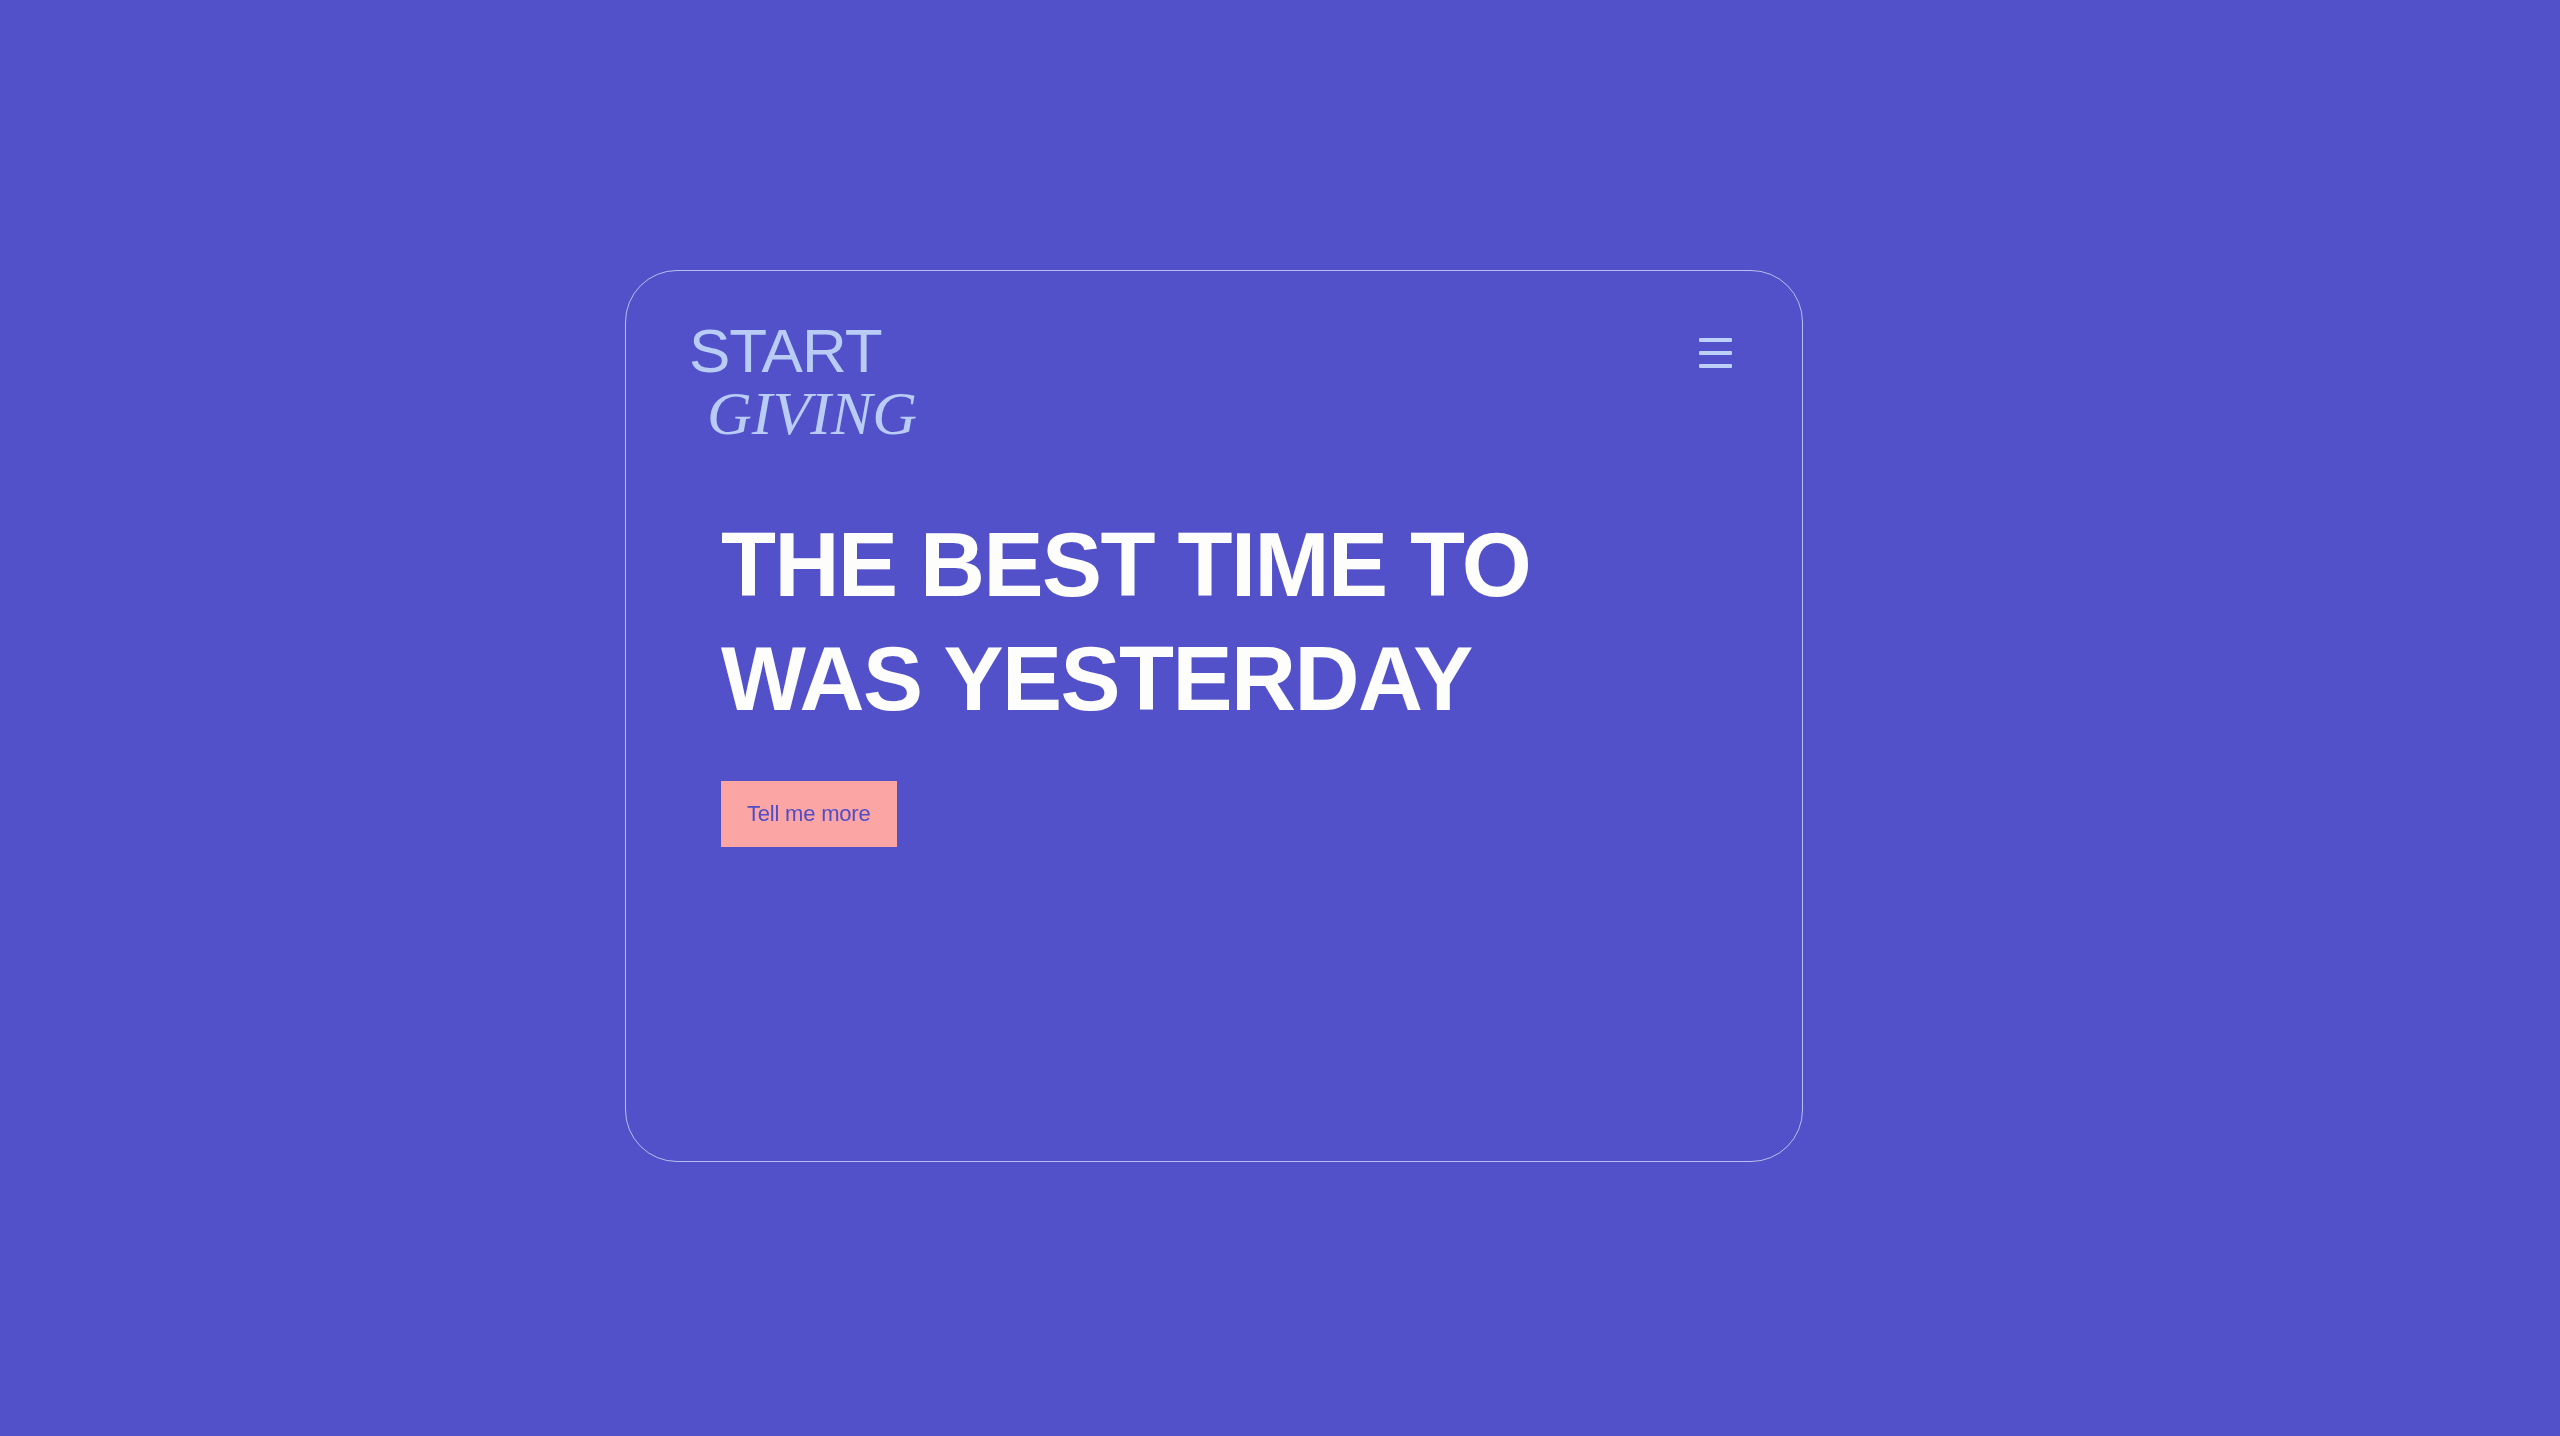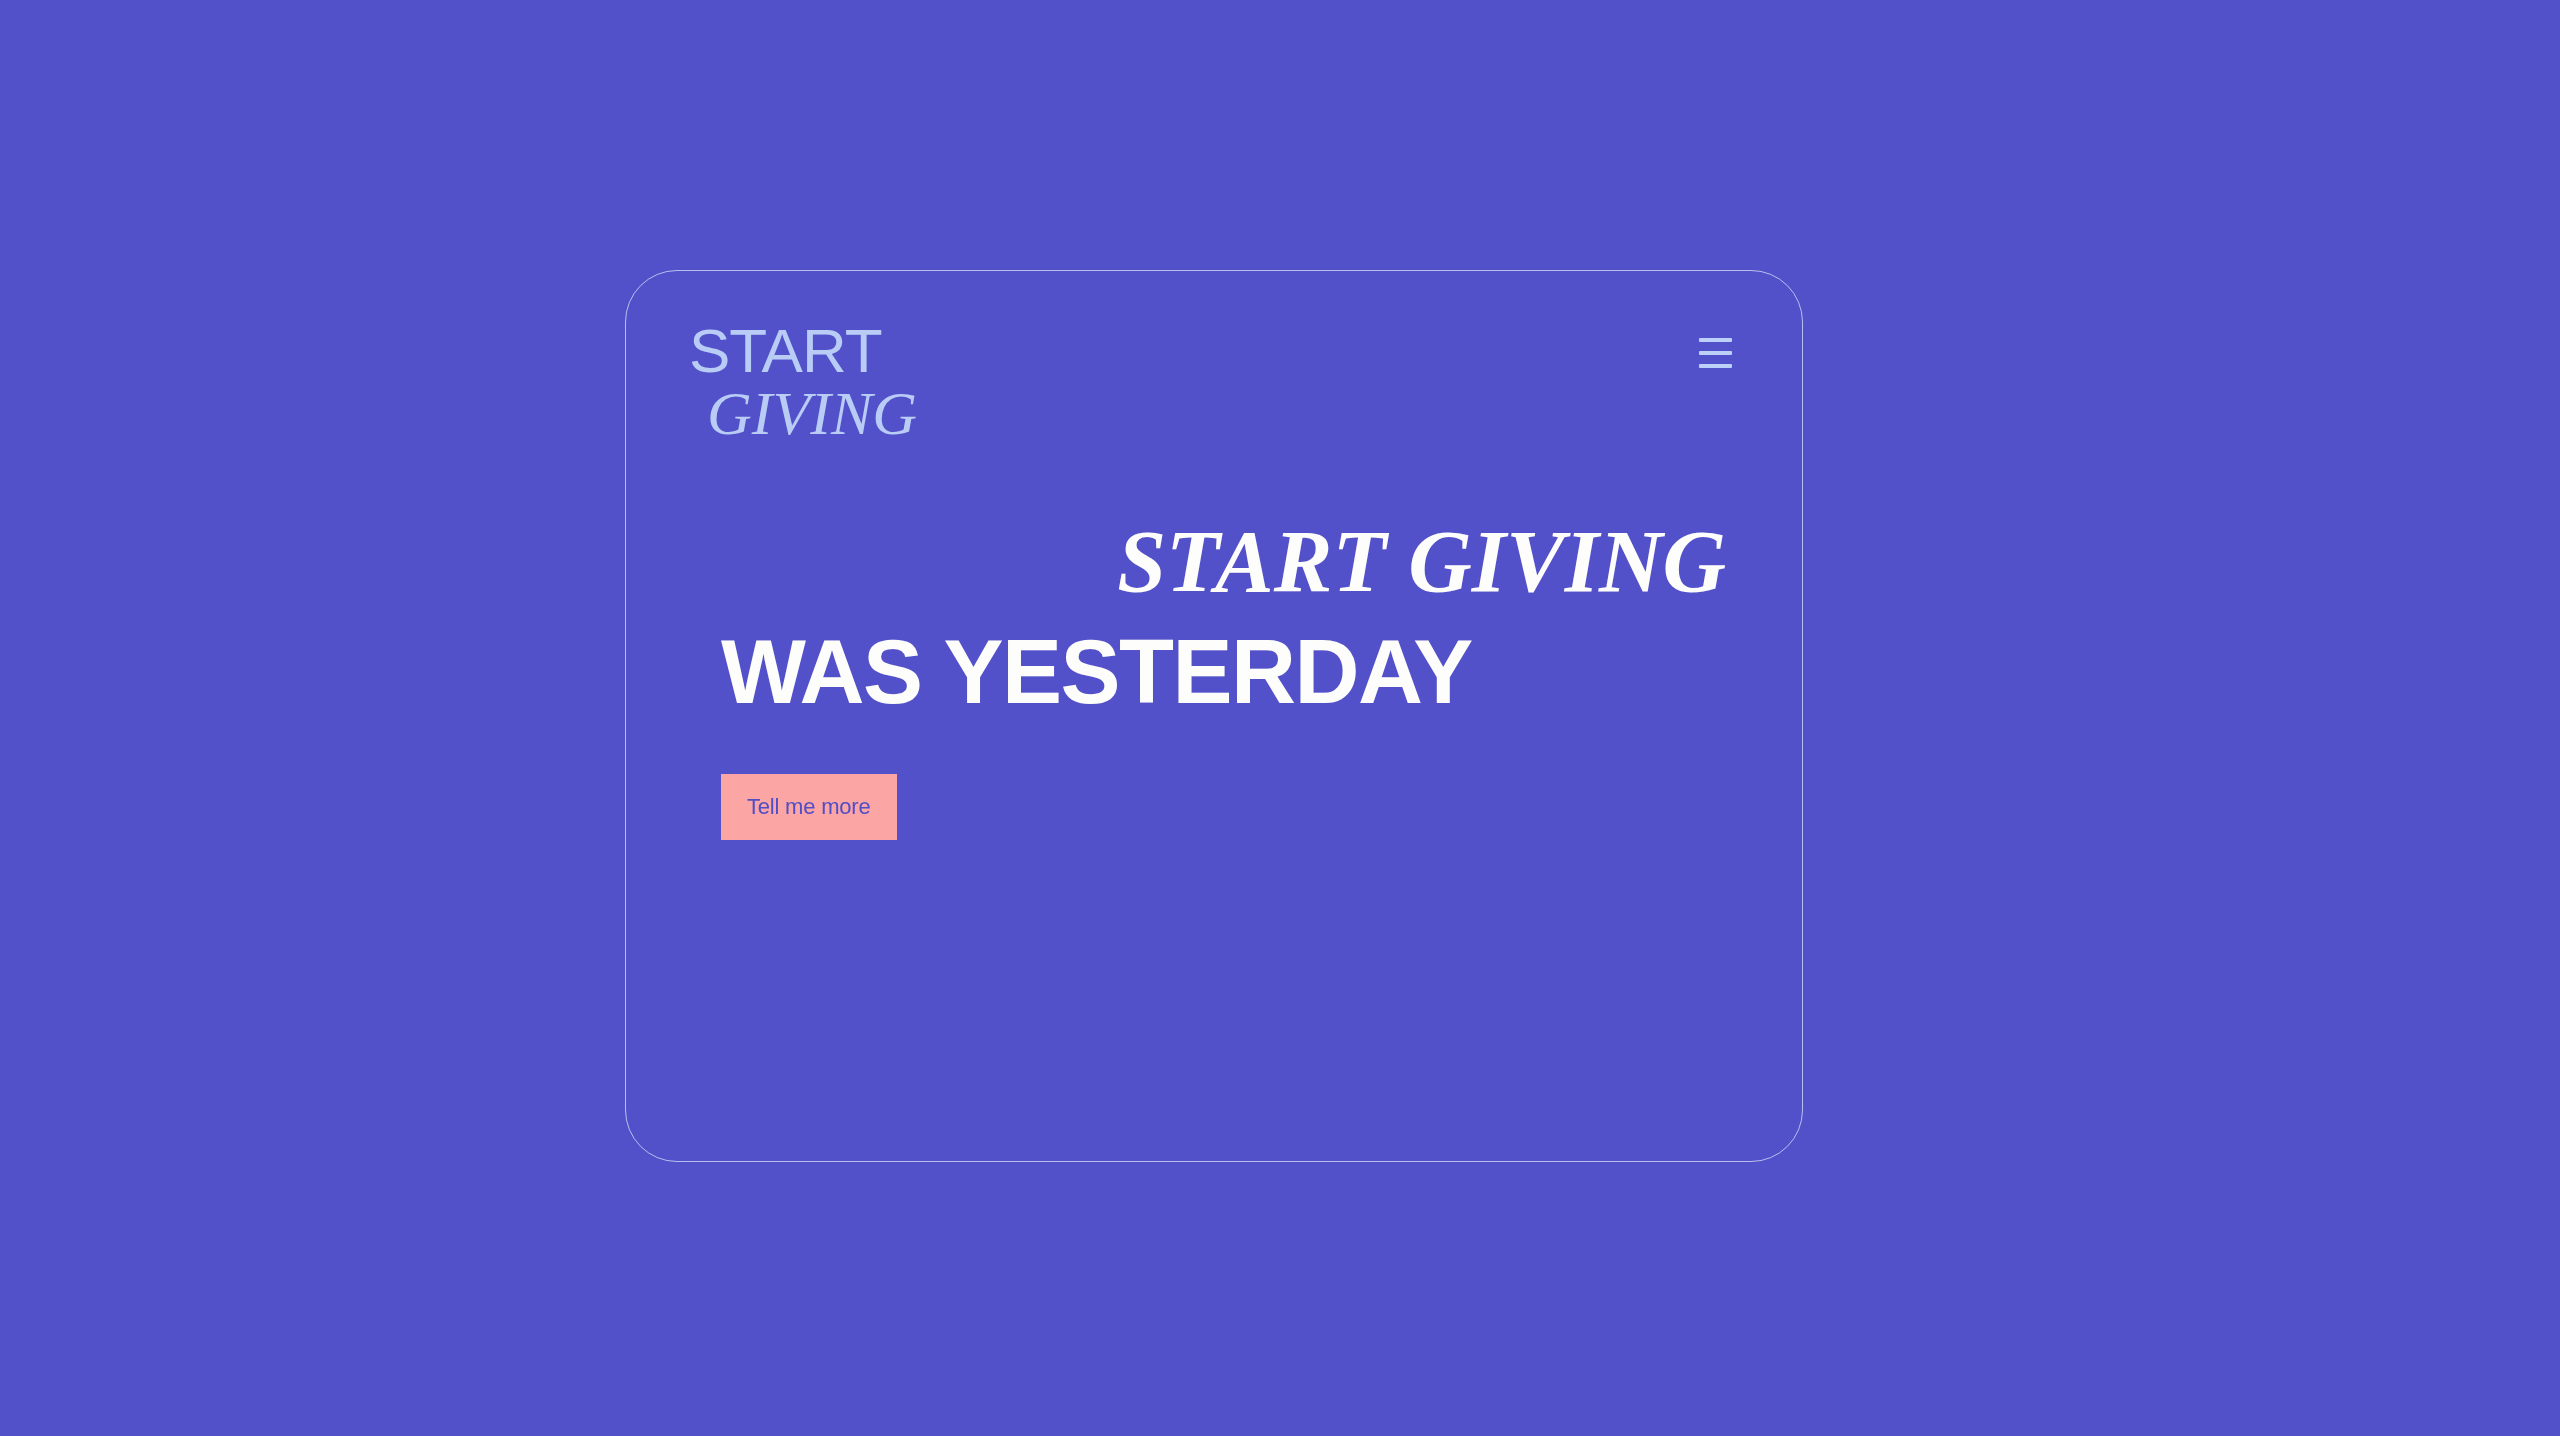--- a/index.html
+++ b/index.html
@@ -189,21 +189,21 @@
       <span class="menu-bar"></span>
       <span class="menu-bar"></span>
       <span class="menu-bar"></span>
     </button>
 
   </div>
 
   <div class="hero-body">
 
     <h1 class="headline">
-      <span class="headline-line serif-italic">START GIVING</span>
+      <span class="headline-line sans">THE BEST TIME TO</span>
       <span class="headline-line sans">WAS YESTERDAY</span>
     </h1>
 
 
     <button class="cta-button">Tell me more</button>
 
   </div>
 
 </div>
 

